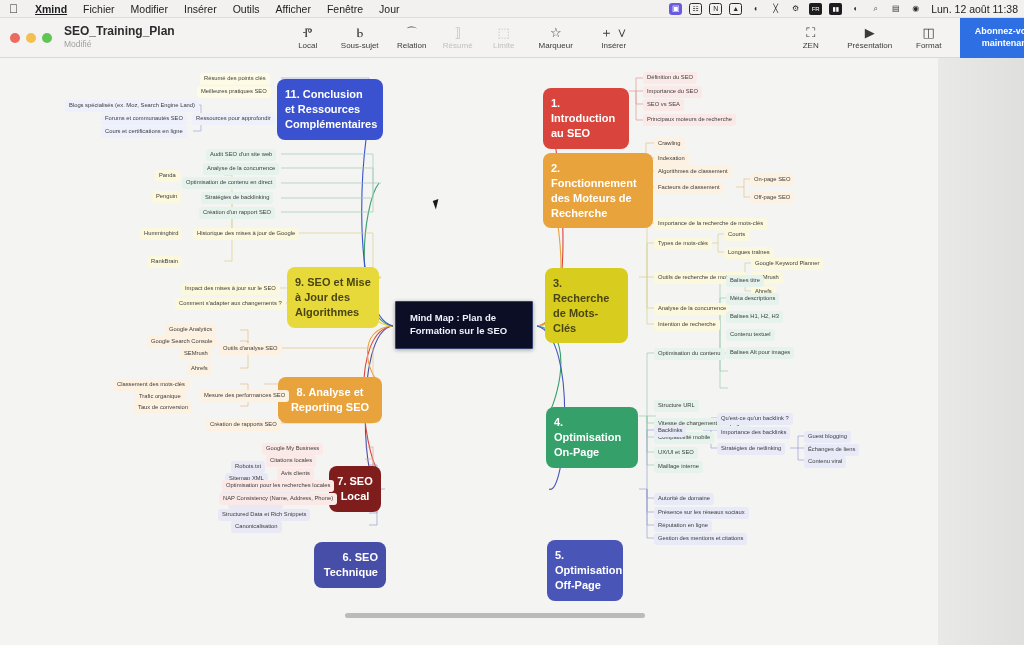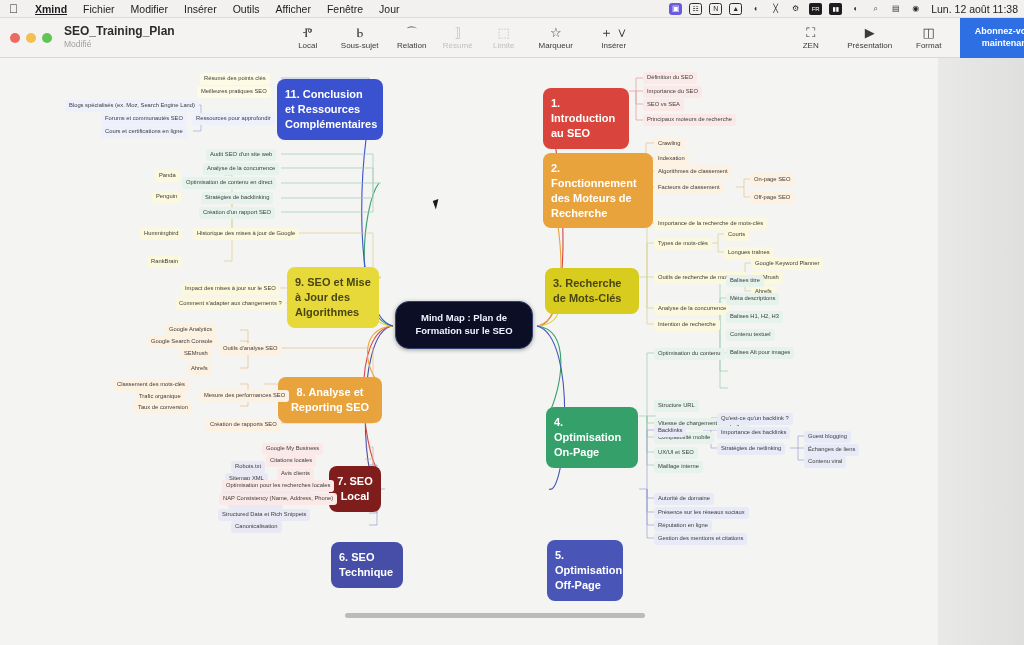--- a/index.html
+++ b/index.html
@@ -86,21 +86,21 @@
     white-space: nowrap;
     color: #3c3c3c;
   }
   .node.lvl1 {
     font-size: 11px; font-weight: bold; color: #fff;
     padding: 8px 8px; border-radius: 8px; white-space: normal;
   }
   .node.lvl2 { font-size: 5.8px; }
   .node.center {
     background: #0b0e24; color: #eef2ff; font-size: 9.5px; font-weight: bold;
-    padding: 10px 14px; border-radius: 14px; text-align: center;
+    padding: 10px 14px; border-radius: 1px; text-align: left;
     border: 1px solid #33406b; white-space: normal; line-height: 1.35;
     box-shadow: 0 1px 4px rgba(0,0,0,.35);
   }
   .cursor {
     position: absolute; width: 0; height: 0;
     border-left: 6px solid #1a1a1a; border-right: 4px solid transparent;
     border-bottom: 9px solid transparent; transform: rotate(-20deg);
   }
 
   
@@ -366,21 +366,21 @@
     <div class="node lvl2" style="left:643px; top:56px; background:#fbe9e8;">Principaux moteurs de recherche</div>
 
     <div class="node lvl1" style="left:543px; top:95px; width:110px; background:#e8a33d;">2. Fonctionnement des Moteurs de Recherche</div>
     <div class="node lvl2" style="left:654px; top:80px; background:#fdf1e2;">Crawling</div>
     <div class="node lvl2" style="left:654px; top:95px; background:#fdf1e2;">Indexation</div>
     <div class="node lvl2" style="left:654px; top:108px; background:#fdf1e2;">Algorithmes de classement</div>
     <div class="node lvl2" style="left:654px; top:124px; background:#fdf1e2;">Facteurs de classement</div>
     <div class="node lvl2" style="left:750px; top:116px; background:#fdf1e2;">On-page SEO</div>
     <div class="node lvl2" style="left:750px; top:134px; background:#fdf1e2;">Off-page SEO</div>
 
-    <div class="node lvl1" style="left:545px; top:210px; width:94px; background:#d8cc1f; color:#4a4612;">3. Recherche de Mots-Clés</div>
+    <div class="node lvl1" style="left:545px; top:210px; width:83px; background:#d8cc1f; color:#4a4612;">3. Recherche de Mots-Clés</div>
     <div class="node lvl2" style="left:654px; top:160px; background:#fbf8dd;">Importance de la recherche de mots-clés</div>
     <div class="node lvl2" style="left:654px; top:180px; background:#fbf8dd;">Types de mots-clés</div>
     <div class="node lvl2" style="left:724px; top:171px; background:#fbf8dd;">Courts</div>
     <div class="node lvl2" style="left:724px; top:189px; background:#fbf8dd;">Longues traînes</div>
     <div class="node lvl2" style="left:654px; top:214px; background:#fbf8dd;">Outils de recherche de mots-clés</div>
     <div class="node lvl2" style="left:751px; top:200px; background:#fbf8dd;">Google Keyword Planner</div>
     <div class="node lvl2" style="left:751px; top:214px; background:#fbf8dd;">SEMrush</div>
     <div class="node lvl2" style="left:751px; top:228px; background:#fbf8dd;">Ahrefs</div>
     <div class="node lvl2" style="left:654px; top:245px; background:#fbf8dd;">Analyse de la concurrence</div>
     <div class="node lvl2" style="left:654px; top:261px; background:#fbf8dd;">Intention de recherche</div>
@@ -404,21 +404,21 @@
     <div class="node lvl2" style="left:717px; top:369px; background:#e8eaf7;">Importance des backlinks</div>
     <div class="node lvl2" style="left:717px; top:385px; background:#e8eaf7;">Stratégies de netlinking</div>
     <div class="node lvl2" style="left:804px; top:373px; background:#e8eaf7;">Guest blogging</div>
     <div class="node lvl2" style="left:804px; top:386px; background:#e8eaf7;">Échanges de liens</div>
     <div class="node lvl2" style="left:804px; top:398px; background:#e8eaf7;">Contenu viral</div>
     <div class="node lvl2" style="left:654px; top:435px; background:#e8eaf7;">Autorité de domaine</div>
     <div class="node lvl2" style="left:654px; top:449px; background:#e8eaf7;">Présence sur les réseaux sociaux</div>
     <div class="node lvl2" style="left:654px; top:462px; background:#e8eaf7;">Réputation en ligne</div>
     <div class="node lvl2" style="left:654px; top:475px; background:#e8eaf7;">Gestion des mentions et citations</div>
 
-    <div class="node lvl1" style="left:314px; top:484px; width:72px; background:#474ea8; text-align:left;margin-left:17px;">6. SEO Technique</div>
+    <div class="node lvl1" style="left:314px; top:484px; width:72px; background:#474ea8; text-align:right;">6. SEO Technique</div>
     <div class="node lvl2" style="left:231px; top:403px; background:#e8e9f5; text-align:right;">Robots.txt</div>
     <div class="node lvl2" style="left:225px; top:415px; background:#e8e9f5; text-align:right;">Sitemap XML</div>
     <div class="node lvl2" style="left:222px; top:427px; background:#e8e9f5; text-align:right;">Erreurs 404 et redirections 301</div>
     <div class="node lvl2" style="left:228px; top:439px; background:#e8e9f5; text-align:right;">HTTPS et sécurité</div>
     <div class="node lvl2" style="left:218px; top:451px; background:#e8e9f5; text-align:right;">Structured Data et Rich Snippets</div>
     <div class="node lvl2" style="left:231px; top:463px; background:#e8e9f5; text-align:right;">Canonicalisation</div>
 
     <div class="node lvl1" style="left:329px; top:408px; width:52px; background:#7f1d1d; text-align:center;">7. SEO Local</div>
     <div class="node lvl2" style="left:262px; top:385px; background:#fbe9e8; text-align:right;">Google My Business</div>
     <div class="node lvl2" style="left:266px; top:397px; background:#fbe9e8; text-align:right;">Citations locales</div>

